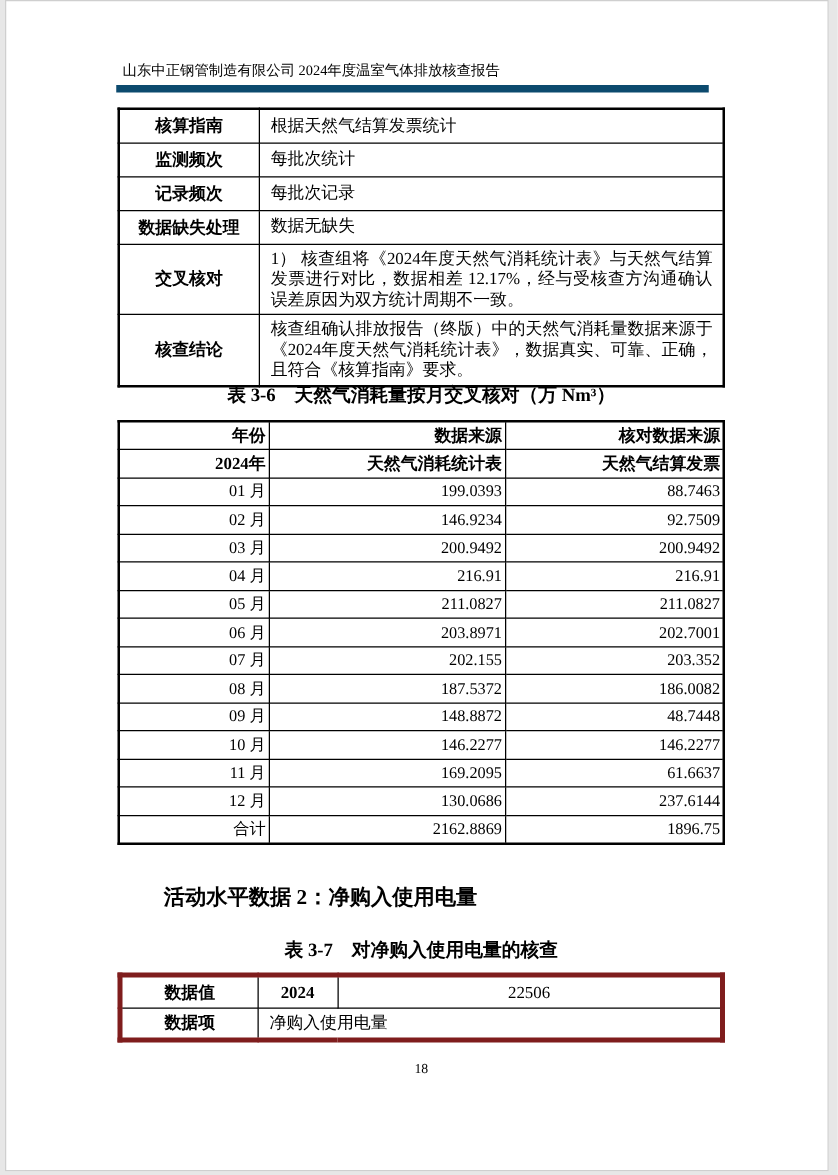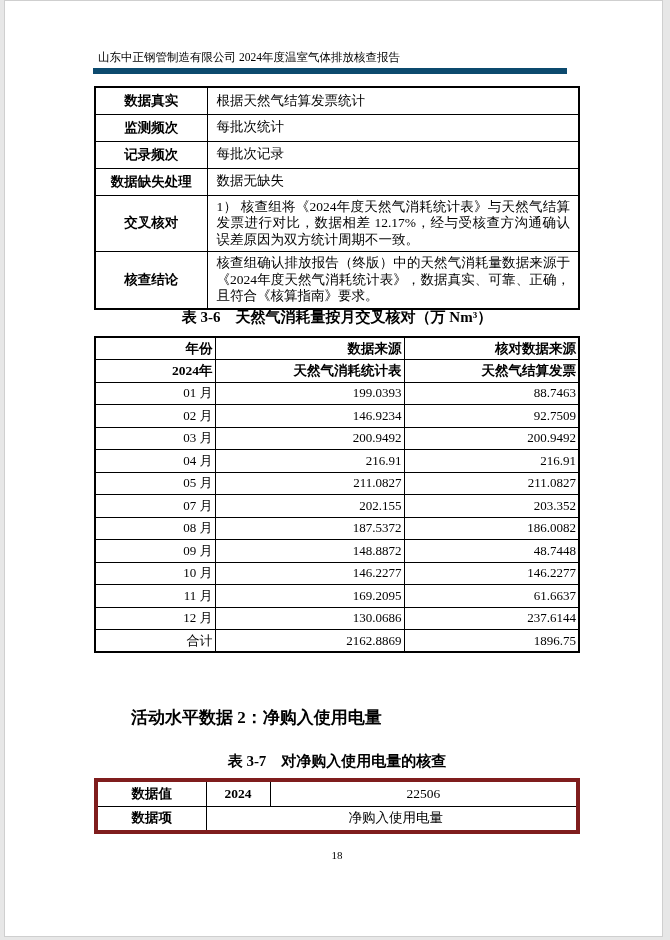--- a/index.html
+++ b/index.html
@@ -56,21 +56,21 @@
     width: 486px; border: 2px solid #000;
   }
   .t36 td { height: 22.5px; text-align: right; font-size: 13px; padding: 0 2px; }
   .t36 .hd { font-weight: bold; font-size: 13.5px; }
   
   .t37 {
     position: absolute; left: 89px; top: 777px;
     width: 486px; border: 4px solid #7f1d1d;
   }
   .t37 td { height: 26px; text-align: center; font-size: 13.5px; }
-  .t37 .left { text-align: center; padding-left: 9px; }
+  .t37 .left { text-align: left; padding-left: 9px; }
   
   .page-number {
     position: absolute; left: 89px; top: 848px;
     width: 486px; text-align: center;
     font-size: 11px;
   }
 </style>
 </head>
 <body>
 
@@ -80,21 +80,21 @@
     <span>山东中正钢管制造有限公司 2024年度温室气体排放核查报告</span>
   </div>
 
   <table class="t1">
     <colgroup>
         <col style="width:112px">
         <col>
       </colgroup>
     <tbody>
         <tr class="short">
-      <td class="lab">数据真实</td>
+      <td class="lab">核算指南</td>
       <td class="val">根据天然气结算发票统计</td>
     </tr>
     <tr class="short">
       <td class="lab">监测频次</td>
       <td class="val">每批次统计</td>
     </tr>
     <tr class="short">
       <td class="lab">记录频次</td>
       <td class="val">每批次记录</td>
     </tr>
@@ -151,20 +151,25 @@
       <td>04 月</td>
       <td>216.91</td>
       <td>216.91</td>
     </tr>
     <tr>
       <td>05 月</td>
       <td>211.0827</td>
       <td>211.0827</td>
     </tr>
     <tr>
+      <td>06 月</td>
+      <td>203.8971</td>
+      <td>202.7001</td>
+    </tr>
+    <tr>
       <td>07 月</td>
       <td>202.155</td>
       <td>203.352</td>
     </tr>
     <tr>
       <td>08 月</td>
       <td>187.5372</td>
       <td>186.0082</td>
     </tr>
     <tr>

